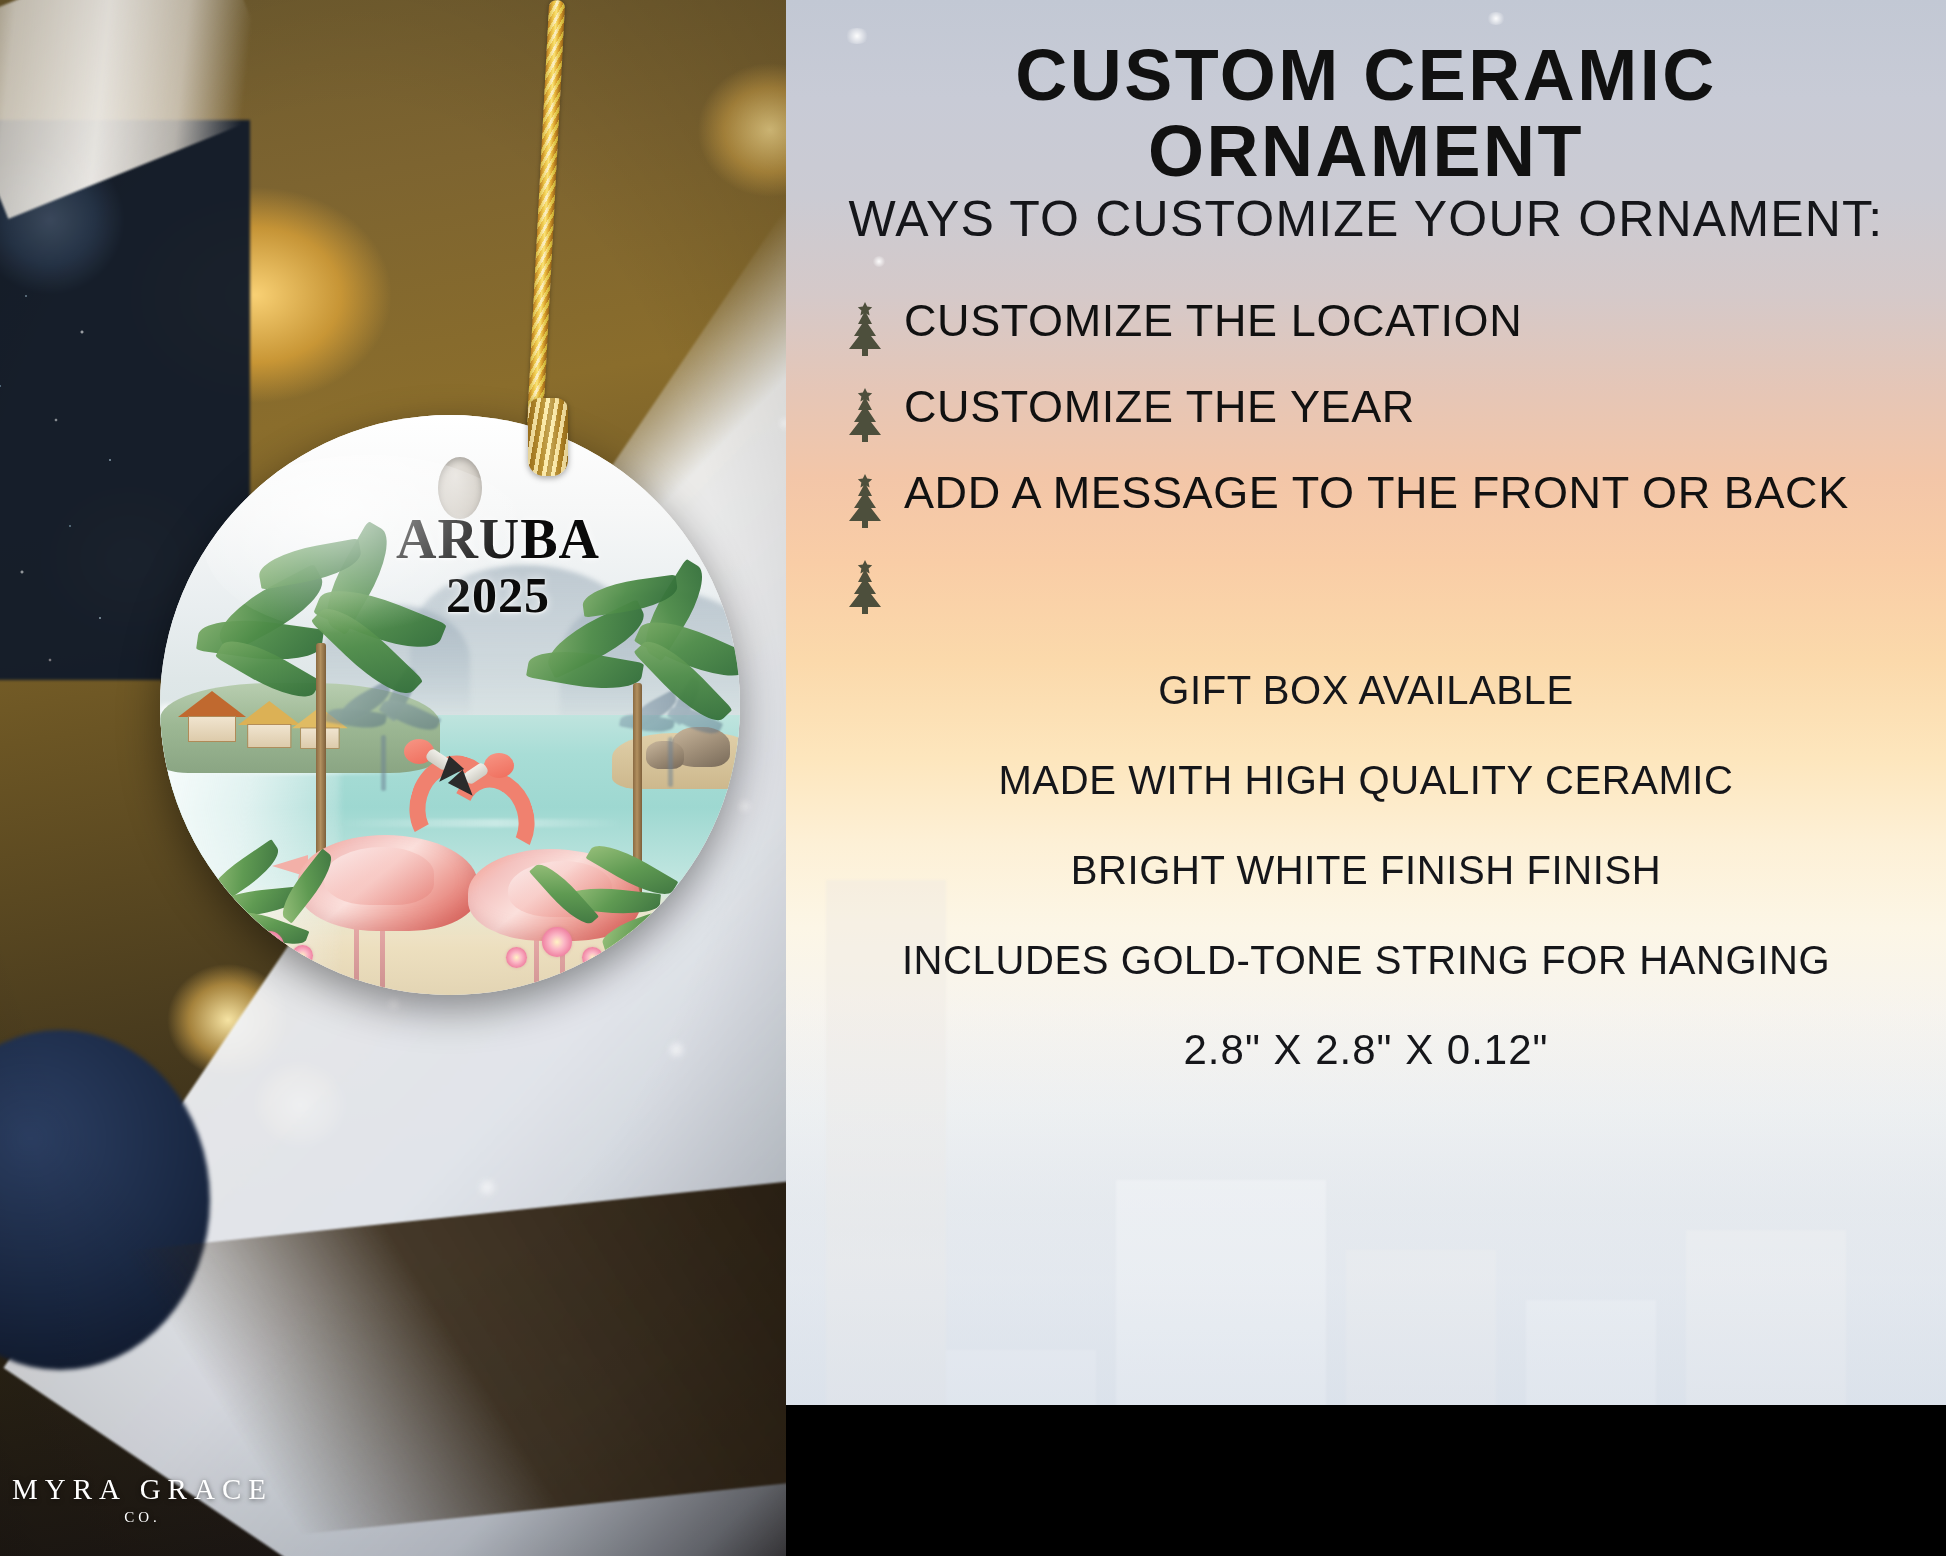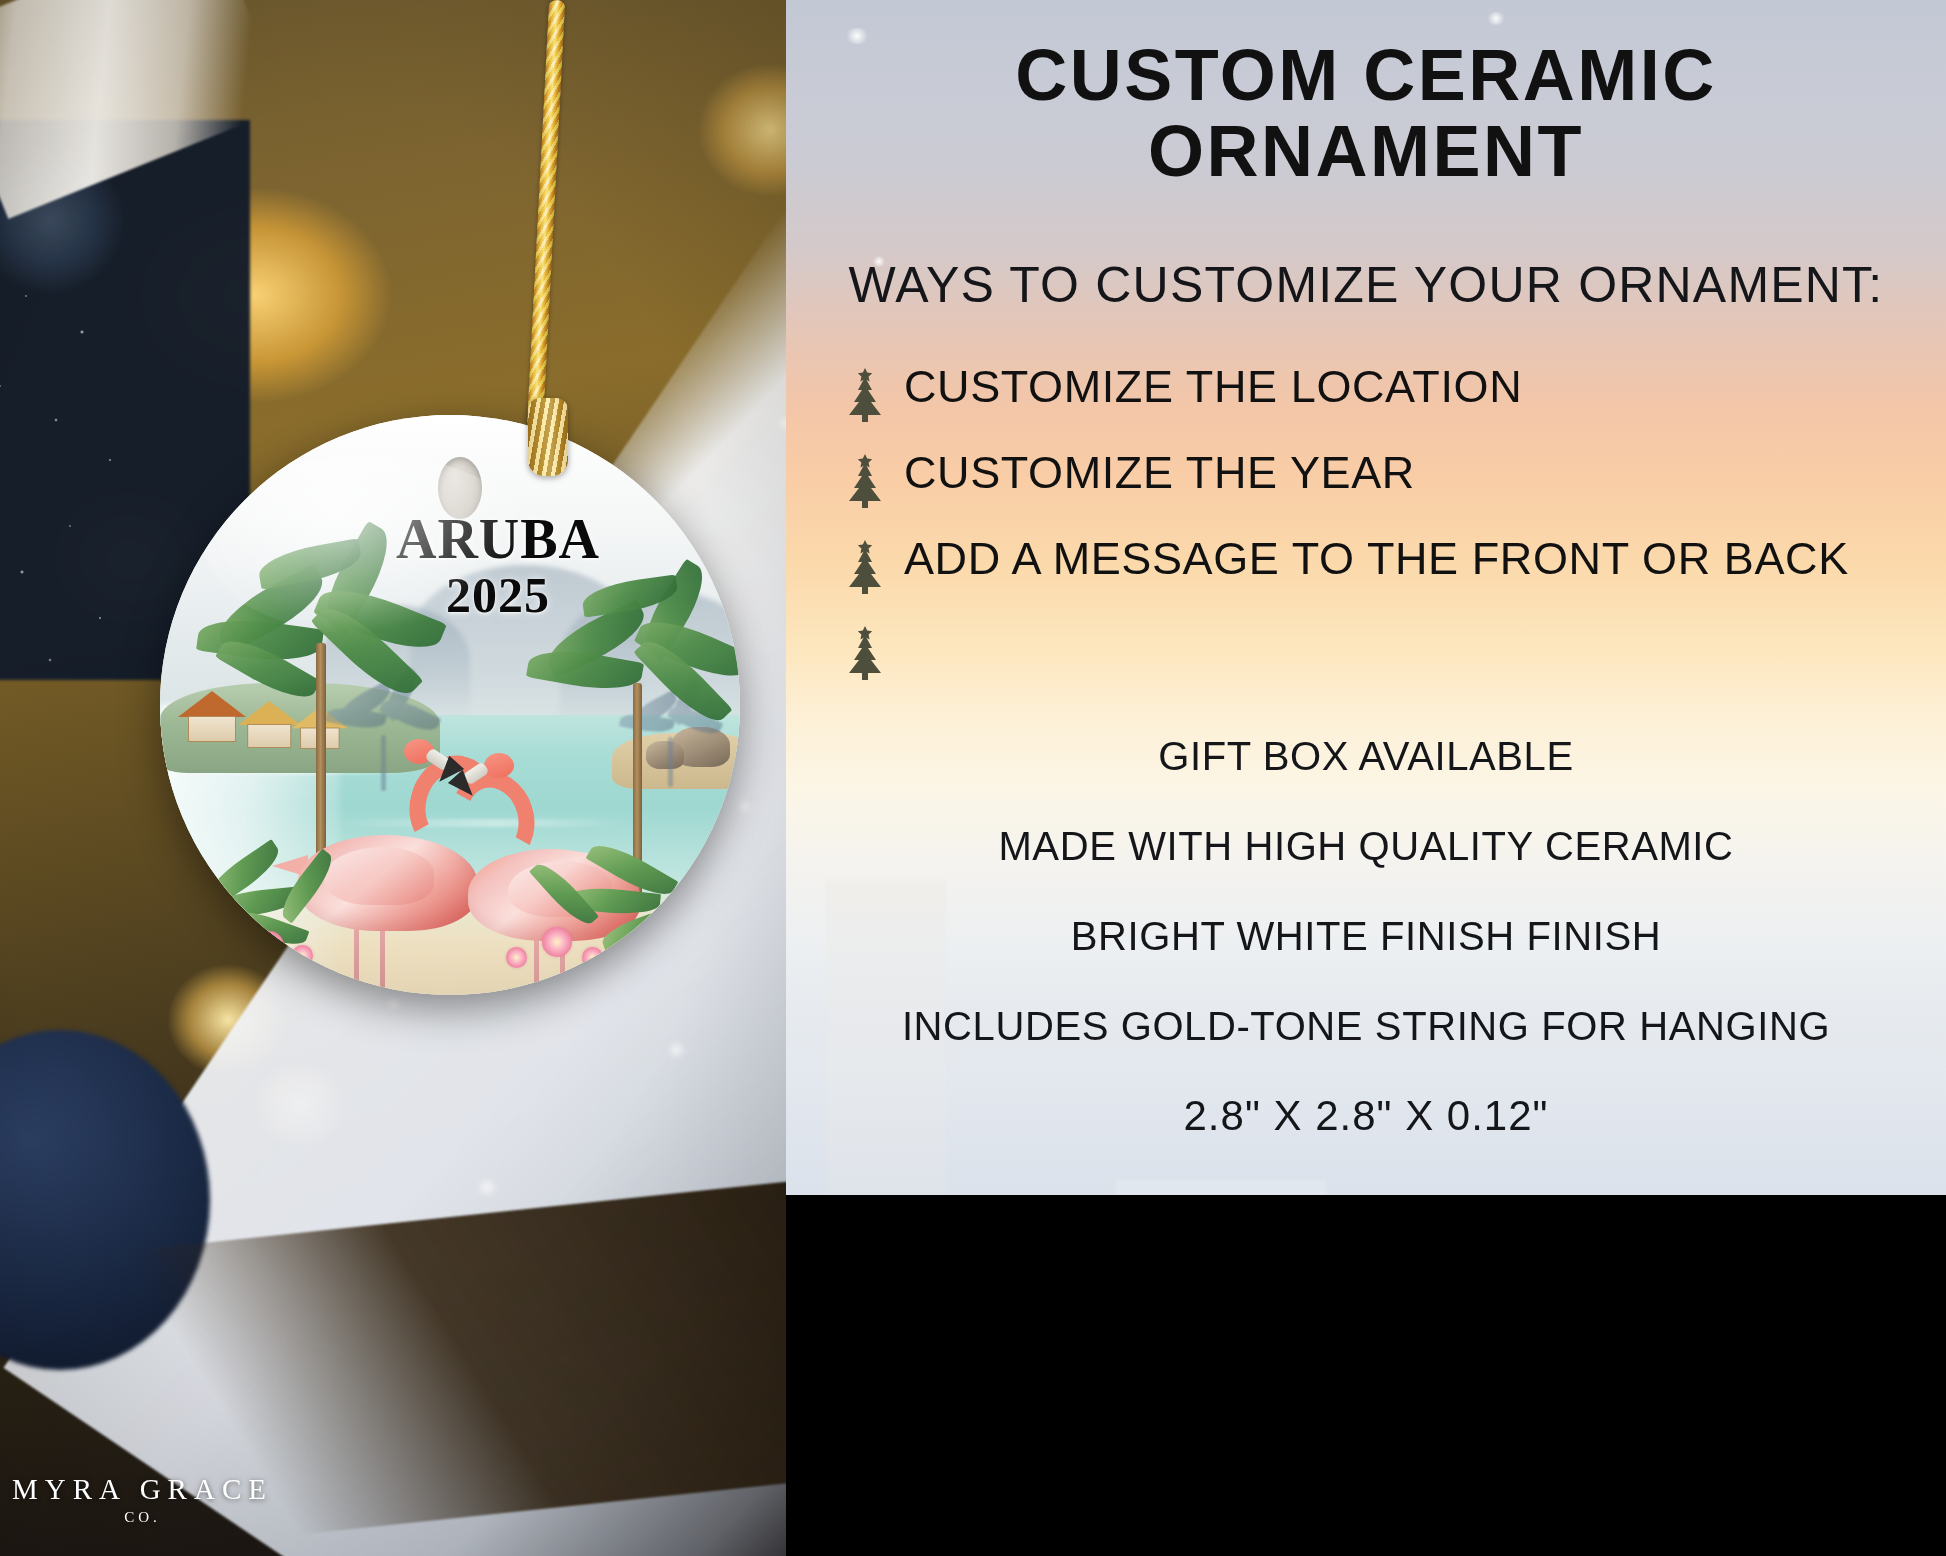--- a/index.html
+++ b/index.html
@@ -404,21 +404,21 @@
   .watermark {
     position:absolute; left:12px; bottom:30px; z-index:12;
     font-family:"Liberation Serif", serif; color:#fff;
     text-shadow:0 1px 5px rgba(0,0,0,.55);
   }
   .wm-main { font-size:29px; letter-spacing:7px; font-weight:400; }
   .wm-sub  { font-size:15px; letter-spacing:4px; text-align:center; margin-top:3px; }
 
   
   .info-panel {
-    position:absolute; left:786px; top:0; width:1160px; height:1195px;
+    position:absolute; left:786px; top:0; width:1160px; height:1405px;
     overflow:hidden;
     background:linear-gradient(180deg,
       #c2c8d4 0%,
       #c8cbd6 7%,
       #cbcbd3 14%,
       #d5c9c9 21%,
       #e6c6b6 28%,
       #f3c6a8 34%,
       #f9cda6 40%,
       #fbd9ab 47%,
@@ -454,21 +454,21 @@
   .sp3 { left:86px;  top:256px; width:14px; height:11px; }
 
   .info-inner { position:relative; z-index:3; padding:0 36px; }
 
   .title {
     margin-top:38px; text-align:center;
     font-size:72px; line-height:1.05; font-weight:700;
     letter-spacing:2.5px; color:#111;
   }
   .subtitle {
-    margin-top:66px; text-align:center;
+    text-align:center;
     font-size:50px; line-height:1.22; font-weight:400;
     letter-spacing:1.2px; color:#15161a;
     padding:0 20px;
   }
 
   .bullets { margin-top:46px; padding-left:22px; }
   .bullet {
     display:flex; align-items:flex-start; gap:14px;
     margin-bottom:22px;
   }

